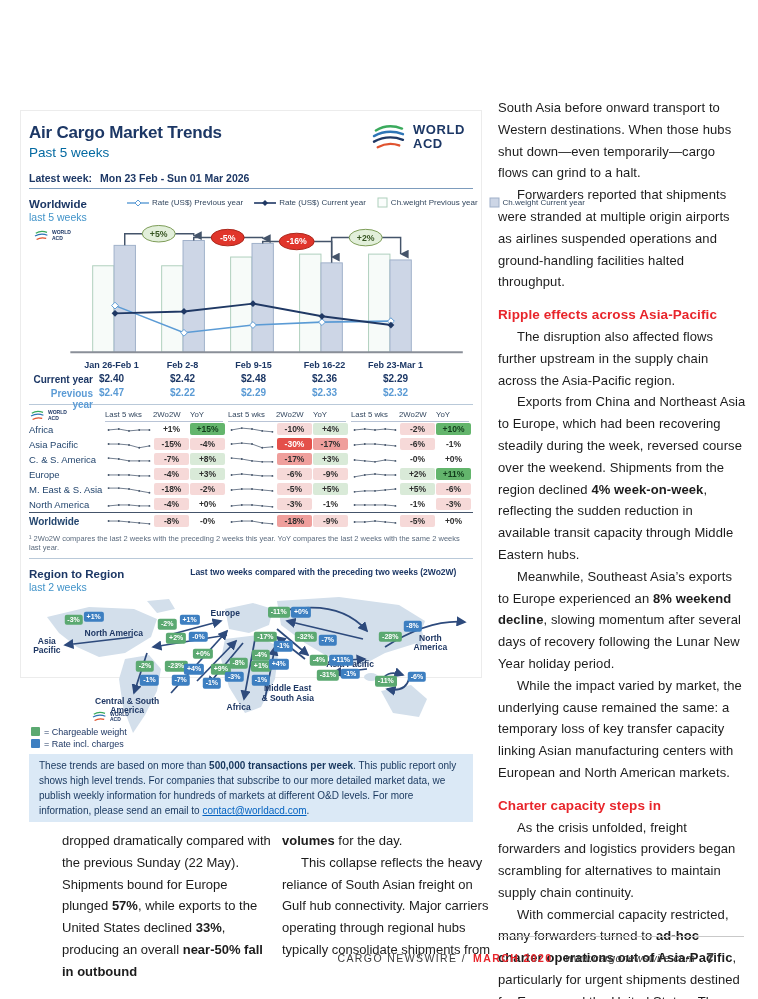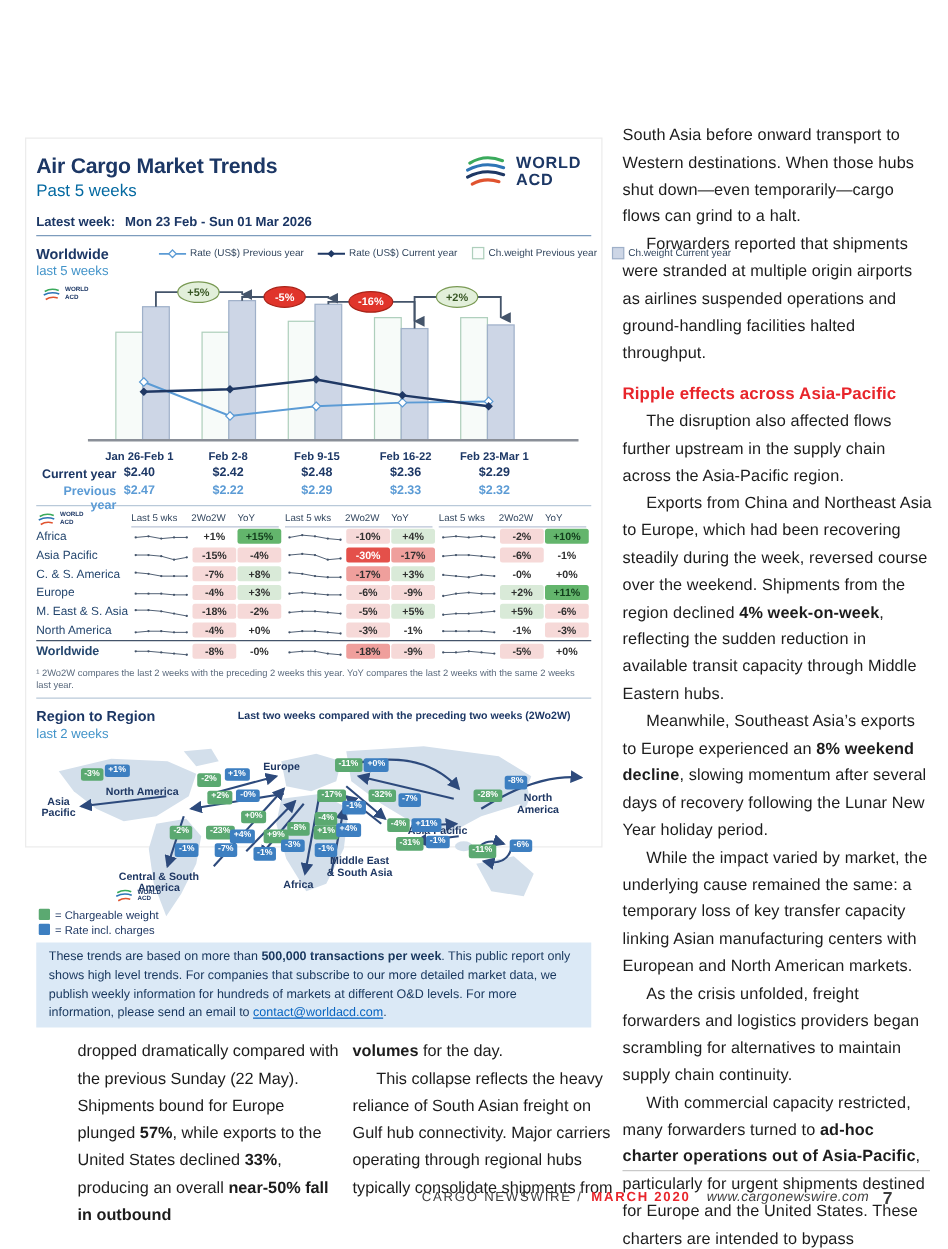--- a/index.html
+++ b/index.html
@@ -687,20 +687,21 @@
   </section>
 
   <aside class="right-col">
     <p>South Asia before onward transport to Western destinations. When those hubs shut down—even temporarily—cargo flows can grind to a halt.</p>
     <p class="ind">Forwarders reported that shipments were stranded at multiple origin airports as airlines suspended operations and ground-handling facilities halted throughput.</p>
     <h3 class="red-head">Ripple effects across Asia-Pacific</h3>
     <p class="ind">The disruption also affected flows further upstream in the supply chain across the Asia-Pacific region.</p>
     <p class="ind"><span>Exports from China and Northeast Asia to Europe, which had been recovering steadily during the week, reversed course over the weekend. Shipments from the region declined </span><b>4% week-on-week</b><span>, reflecting the sudden reduction in available transit capacity through Middle Eastern hubs.</span></p>
     <p class="ind"><span>Meanwhile, Southeast Asia’s exports to Europe experienced an </span><b>8% weekend decline</b><span>, slowing momentum after several days of recovery following the Lunar New Year holiday period.</span></p>
     <p class="ind">While the impact varied by market, the underlying cause remained the same: a temporary loss of key transfer capacity linking Asian manufacturing centers with European and North American markets.</p>
+    <h3 class="red-head">Charter capacity steps in</h3>
     <p class="ind">As the crisis unfolded, freight forwarders and logistics providers began scrambling for alternatives to maintain supply chain continuity.</p>
     <p class="ind"><span>With commercial capacity restricted, many forwarders turned to </span><b>ad-hoc charter operations out of Asia-Pacific</b><span>, particularly for urgent shipments destined for Europe and the United States. These charters are intended to bypass congested Gulf hubs and reduce the risk of accumulating backlogs at origin.</span></p>
 
   </aside>
 
   <div class="bottom-cols">
     <div>
       <p><span>dropped dramatically compared with the previous Sunday (22 May). Shipments bound for Europe plunged </span><b>57%</b><span>, while exports to the United States declined </span><b>33%</b><span>, producing an overall </span><b>near-50% fall in outbound</b></p>
     </div>
     <div>

